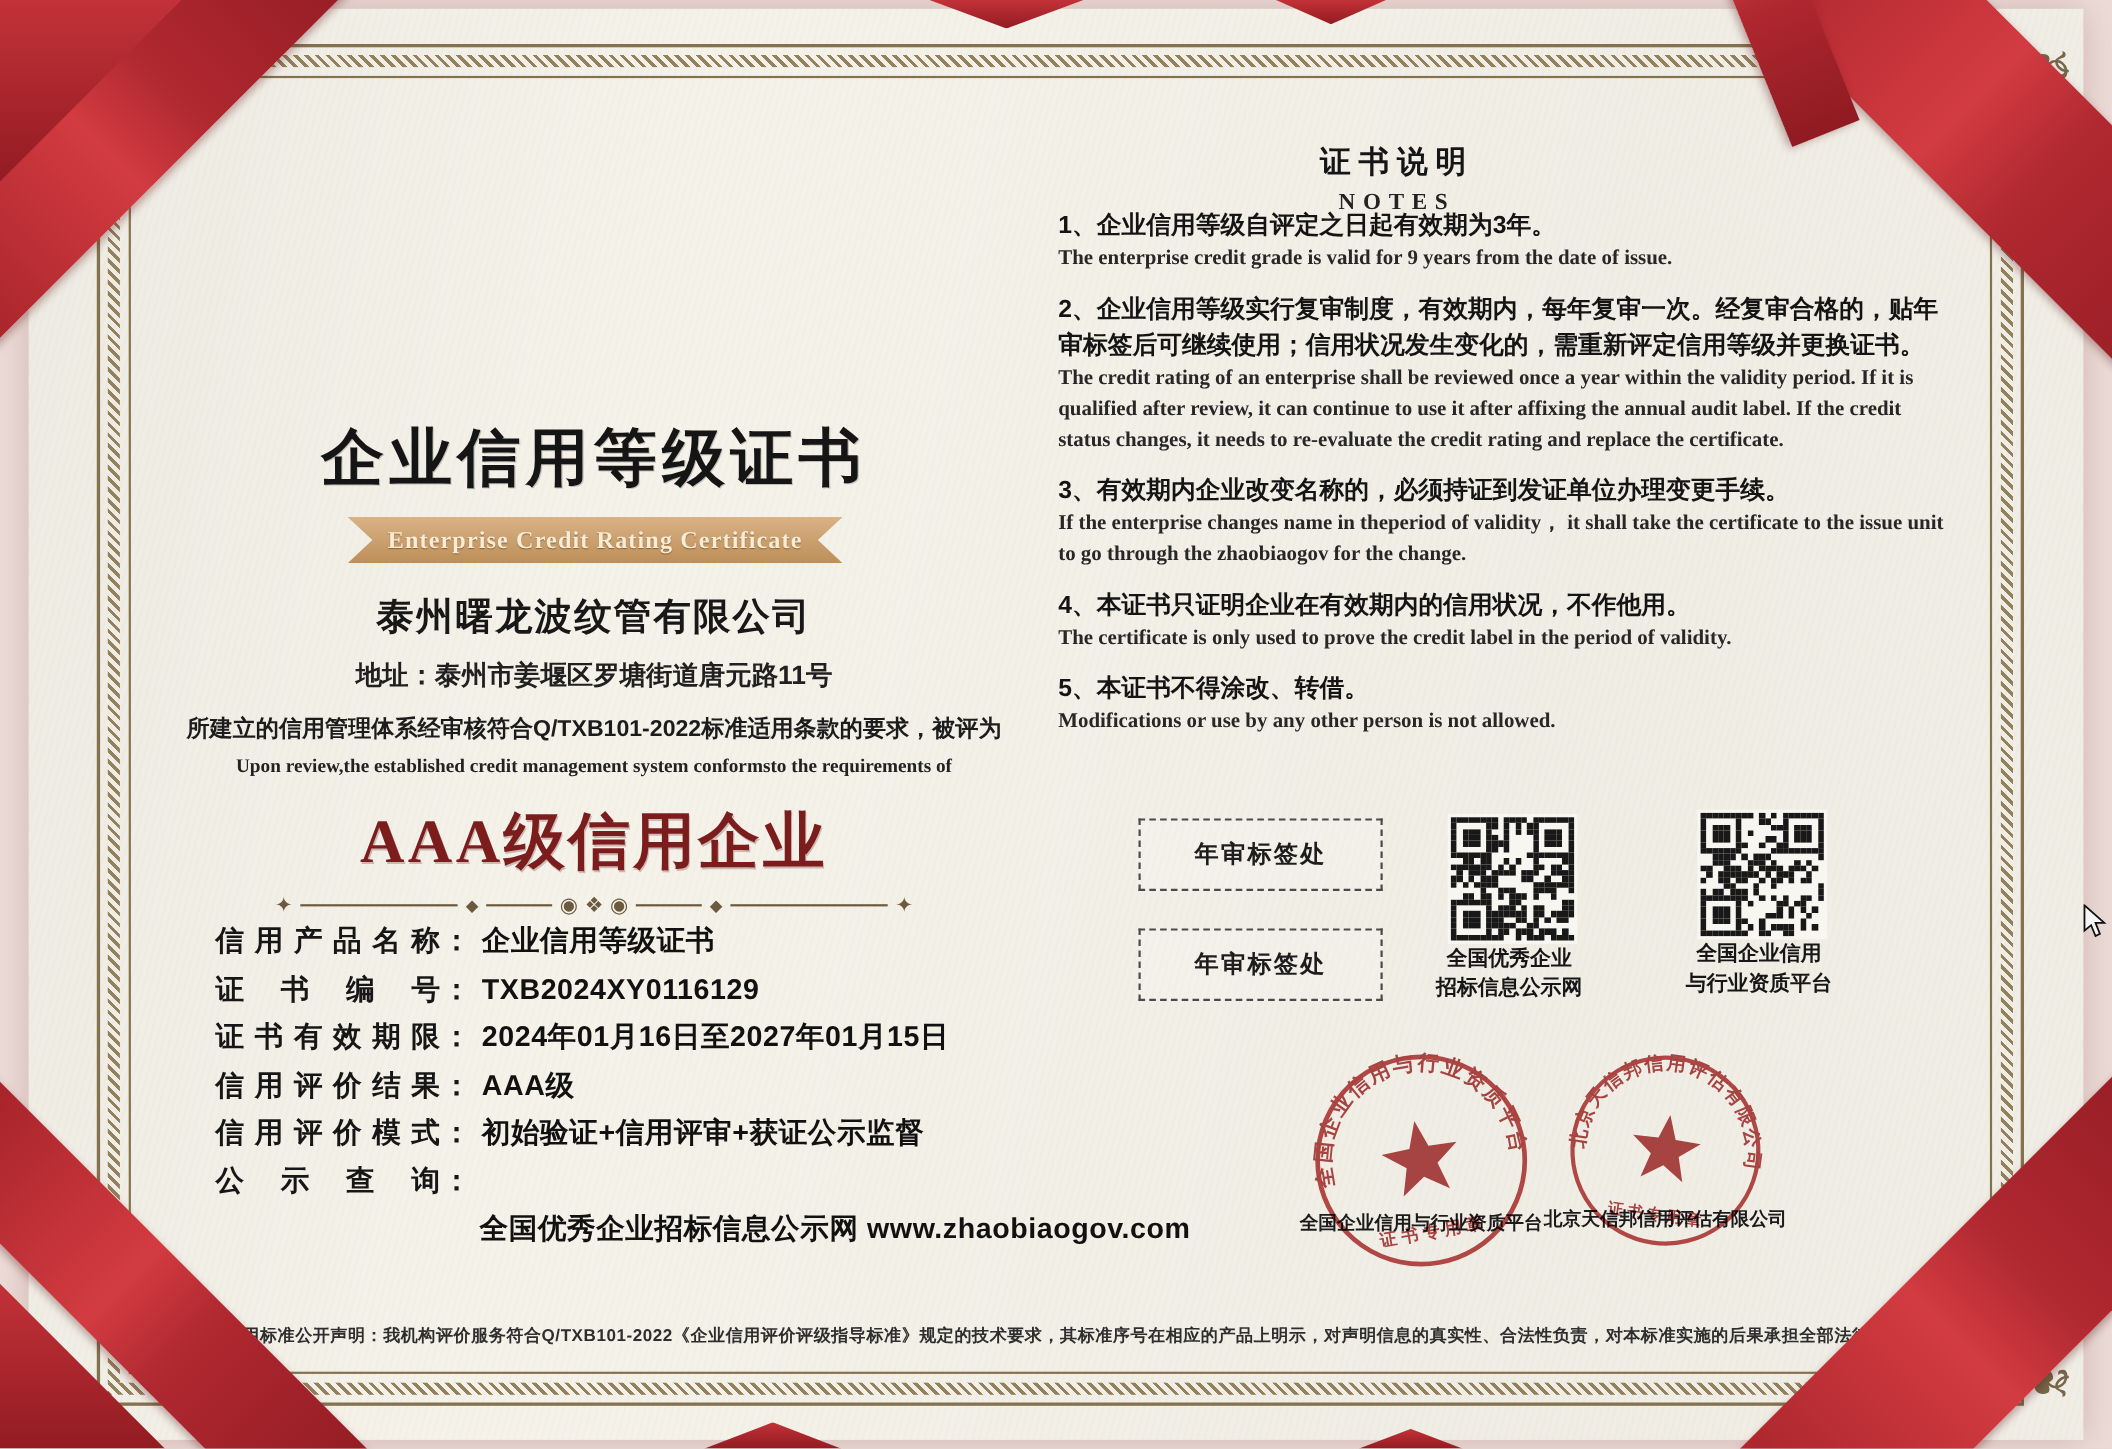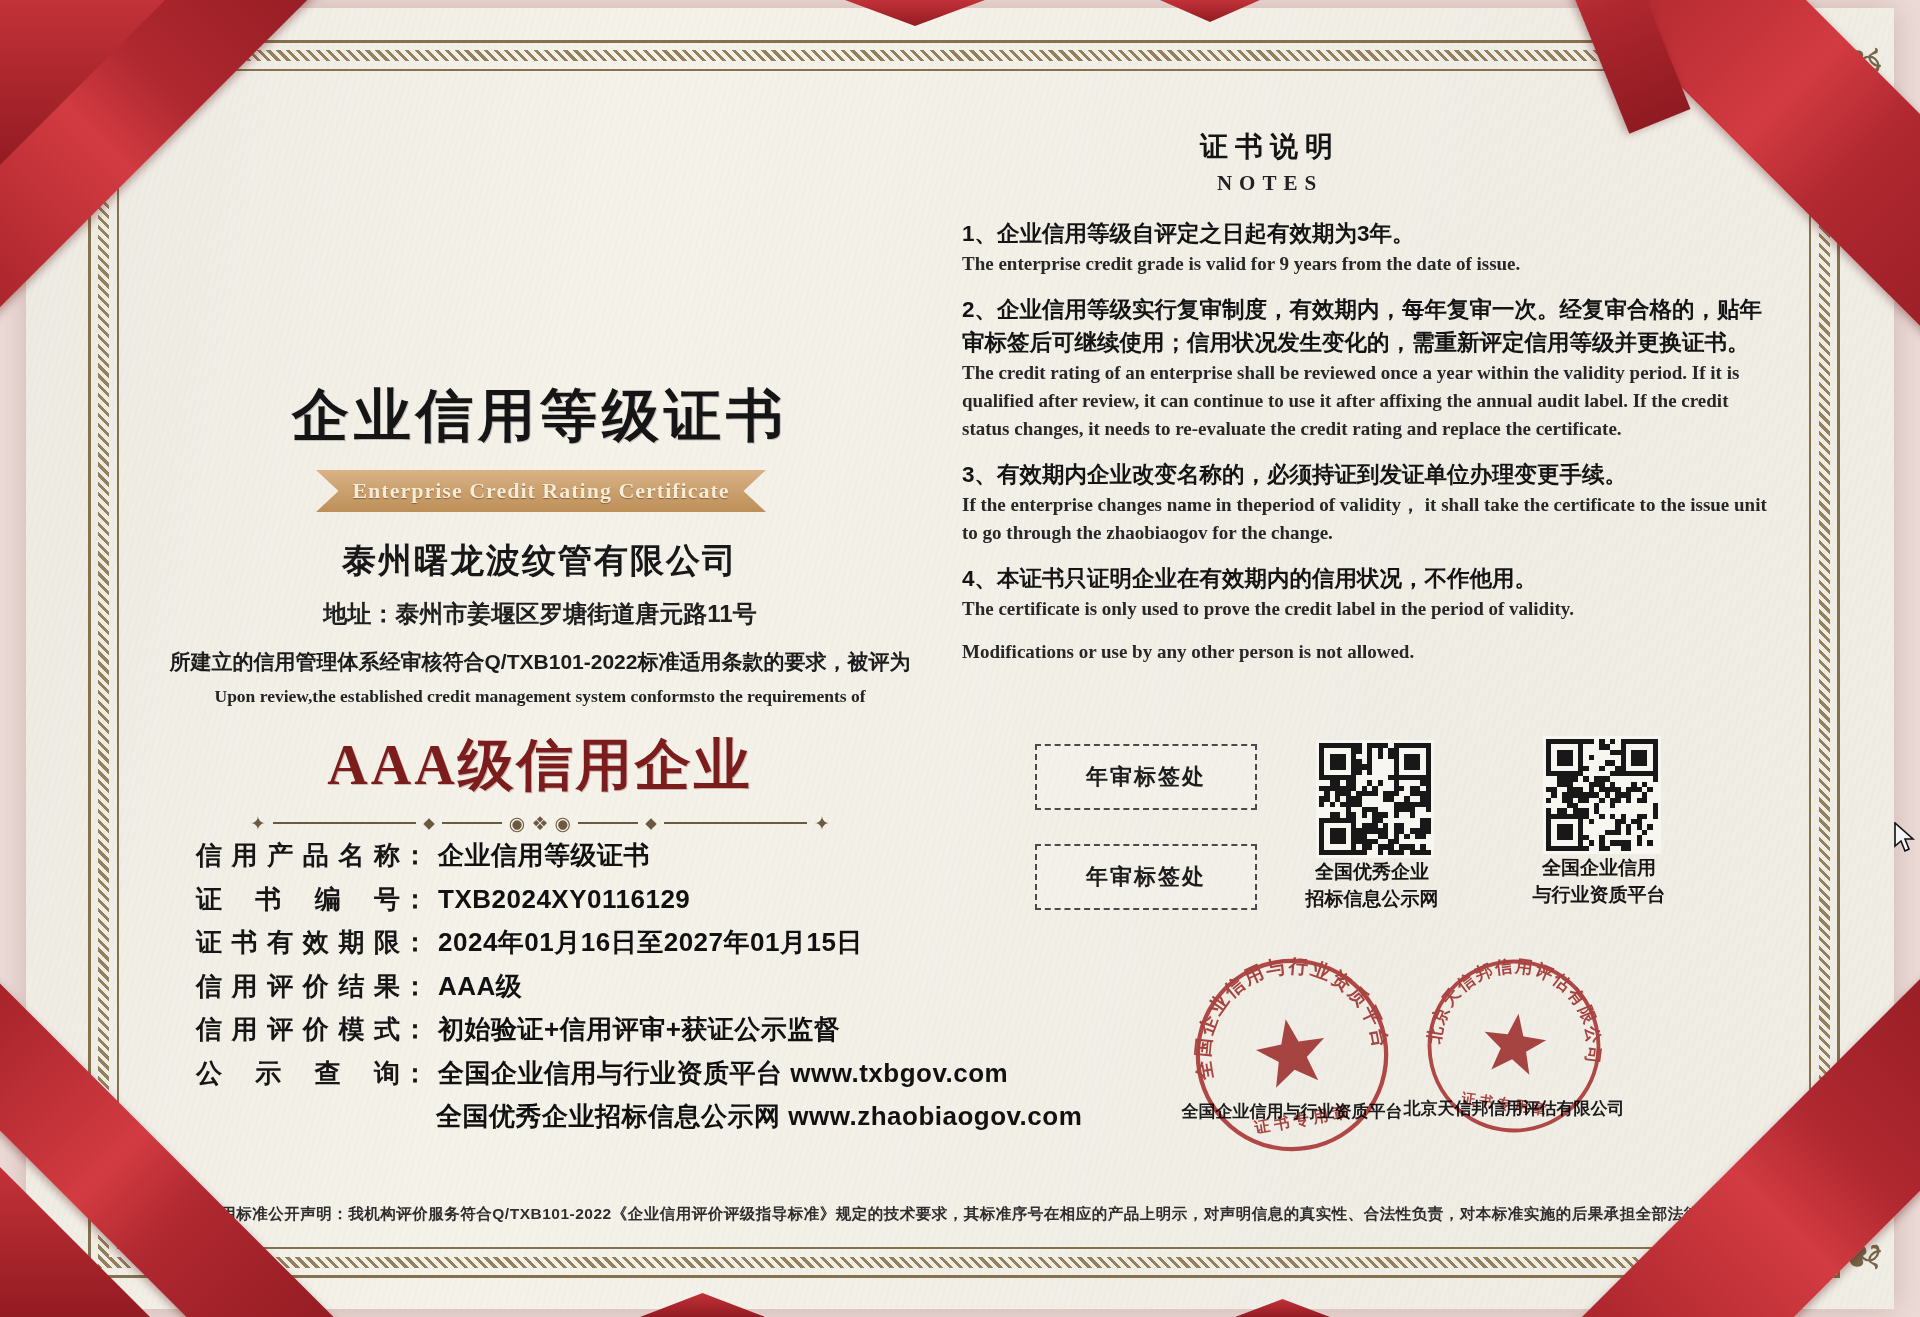--- a/index.html
+++ b/index.html
@@ -62,21 +62,21 @@
   .frow{display:flex;align-items:baseline;height:43.5px;}
   .flabel{width:204px;display:flex;justify-content:space-between;font-size:26px;font-weight:bold;color:#161616;}
   .fcolon{font-size:26px;font-weight:bold;color:#161616;margin:0 10px 0 2px;}
   .fvalue{font-size:26px;font-weight:bold;color:#111;letter-spacing:.5px;}
   .frow.cont .fvalue{margin-left:240px;}
 
   
   .notes-title{position:absolute;left:1120px;top:128px;width:300px;text-align:center;z-index:3;}
   .notes-title .zh{font-size:28px;font-weight:bold;color:#151515;letter-spacing:7px;}
   .notes-title .en{font-family:"Liberation Serif",serif;font-size:21px;font-weight:bold;color:#222;letter-spacing:7px;margin-top:5px;}
-  .notes{position:absolute;left:962px;top:217px;width:808px;z-index:3;}
+  .notes{position:absolute;left:962px;top:188px;width:808px;z-index:3;}
   .note{margin-bottom:15px;}
   .note .zh{font-size:22.5px;font-weight:bold;color:#141414;line-height:33px;}
   .note .en{font-family:"Liberation Serif",serif;font-size:19px;font-weight:bold;color:#272727;line-height:28px;}
 
   
   .audit-box{position:absolute;width:218px;height:62px;border:2px dashed #4a4a4a;display:flex;align-items:center;justify-content:center;z-index:3;background:rgba(255,255,255,.15);}
   .audit-box span{font-size:22px;font-weight:bold;color:#1d1d1d;letter-spacing:2px;}
   .audit-1{left:1035px;top:744px;}
   .audit-2{left:1035px;top:844px;}
 
@@ -208,21 +208,20 @@
       <span class="fvalue">初始验证+信用评审+获证公示监督</span>
     </div>
     <div class="frow">
       <span class="flabel">
           <span>公</span>
           <span>示</span>
           <span>查</span>
           <span>询</span>
         </span>
       <span class="fcolon">：</span>
-      <span class="fvalue">全国企业信用与行业资质平台 www.txbgov.com</span>
     </div>
     <div class="frow cont">
       <span class="fvalue">全国优秀企业招标信息公示网 www.zhaobiaogov.com</span>
     </div>
   </div>
 
   <div class="notes-title">
     <div class="zh">证书说明</div>
     <div class="en">NOTES</div>
   </div>
@@ -237,20 +236,21 @@
     </div>
     <div class="note">
       <div class="zh">3、有效期内企业改变名称的，必须持证到发证单位办理变更手续。</div>
         <div class="en">If the enterprise changes name in theperiod of validity，  it shall take the certificate to the issue unit to go through the zhaobiaogov for the change.</div>
     </div>
     <div class="note">
       <div class="zh">4、本证书只证明企业在有效期内的信用状况，不作他用。</div>
         <div class="en">The certificate is only used to prove the credit label in the period of validity.</div>
     </div>
     <div class="note">
+      <div class="zh">5、本证书不得涂改、转借。</div>
         <div class="en">Modifications or use by any other person is not allowed.</div>
     </div>
   </div>
 
   <div class="audit-box audit-1">
     <span>年审标签处</span>
   </div>
   <div class="audit-box audit-2">
     <span>年审标签处</span>
   </div>

